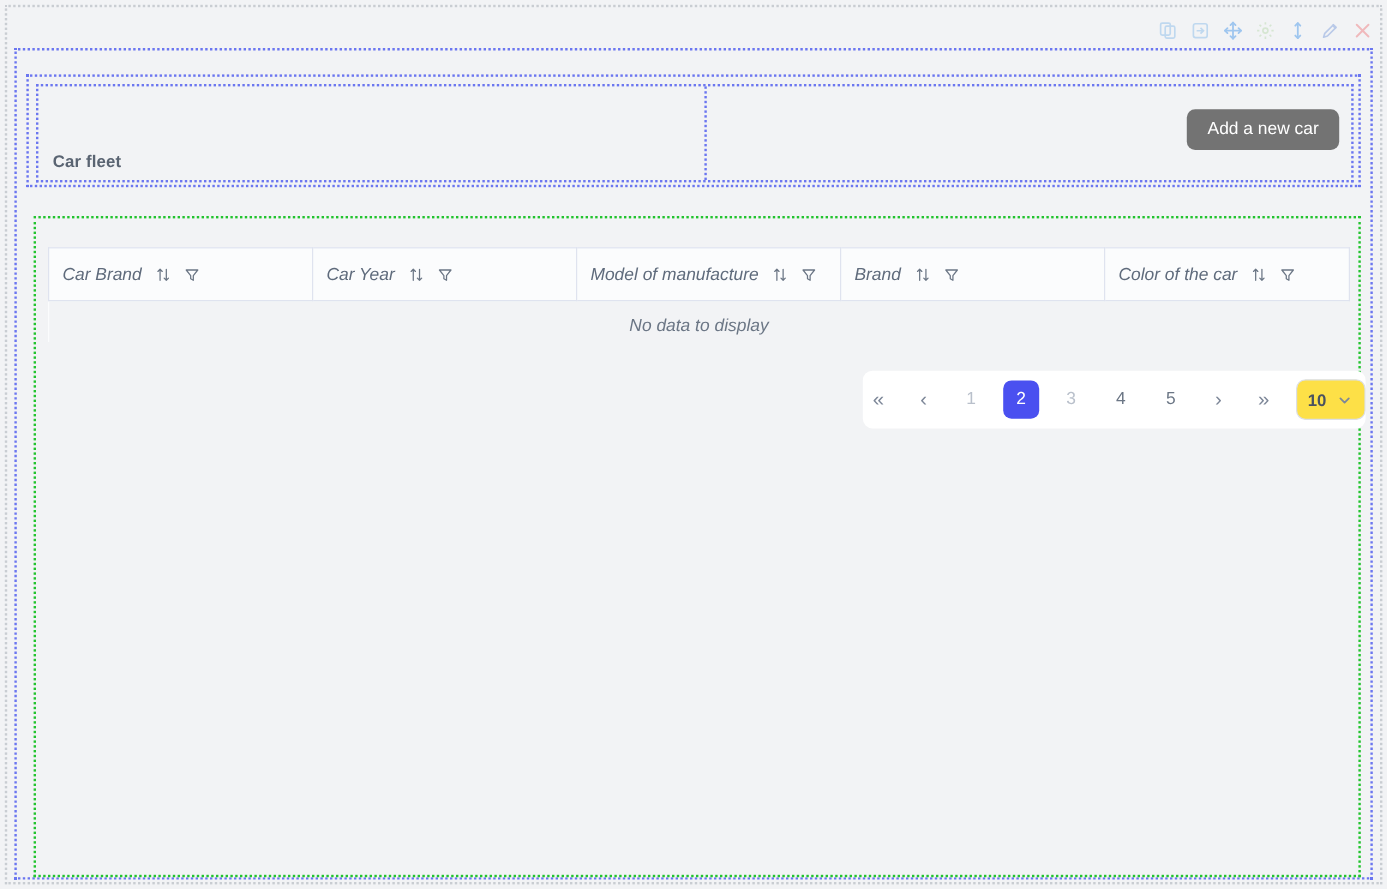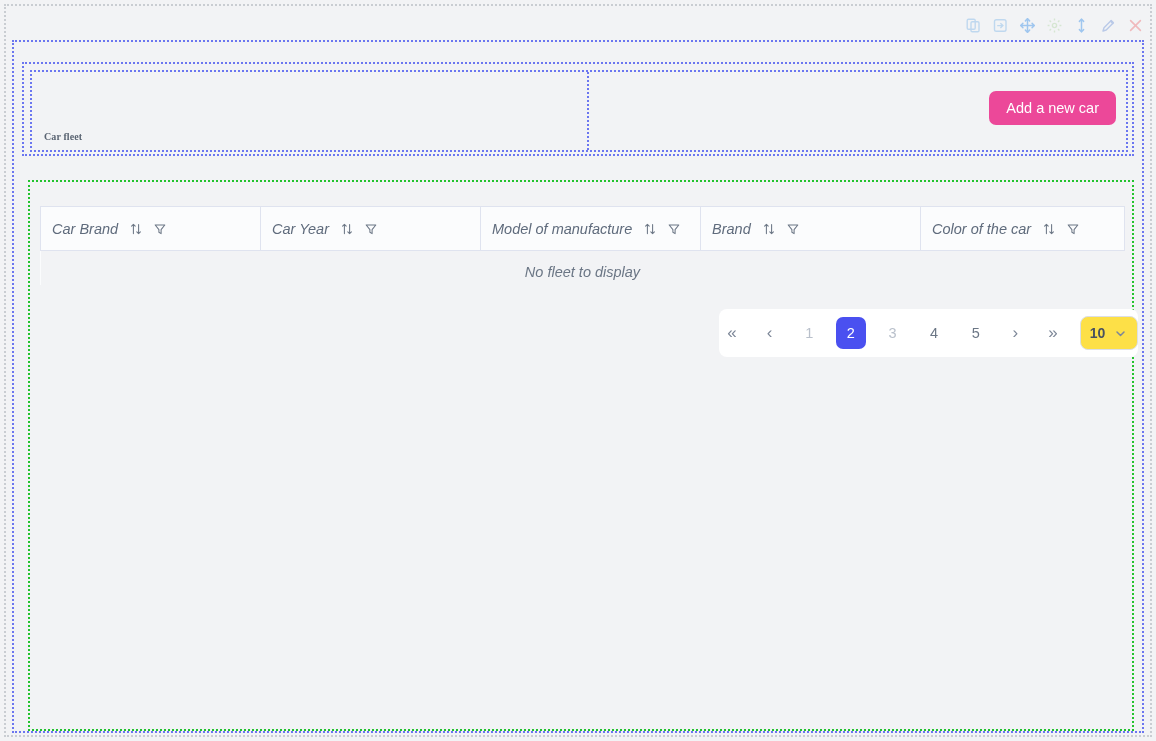--- a/index.html
+++ b/index.html
@@ -60,30 +60,29 @@
     position: relative;
     border-right: 2px dotted #6b76f0;
   }
   .hdr-cell-right {
     flex: 1; height: 100%;
     position: relative;
   }
   .panel-title {
     position: absolute;
     left: 12px; bottom: 8px;
-    font-size: 10px;
+    font-size: 14px;
     font-weight: bold;
     color: #5a6472;
     letter-spacing: .1px;
-    font-family: Liberation Serif, serif;
   }
   .add-btn {
     position: absolute;
     right: 10px; top: 19px;
-    background: #ec4899;
+    background: #737373;
     color: #ffffff;
     border: none;
     border-radius: 7px;
     height: 34px;
     padding: 0 17px;
     font-size: 14.5px;
     font-family: "Liberation Sans", sans-serif;
     cursor: pointer;
     white-space: nowrap;
   }
@@ -343,21 +342,21 @@
                     <svg width="14" height="14" viewBox="0 0 14 14" fill="none" stroke="#6b7685" stroke-width="1.05" stroke-linejoin="round">
                       <path d="M2.2 3h9.6L8.1 7.6v4l-2.2-1.3V7.6z"></path>
                     </svg>
                   </span>
                 </span>
               </th>
             </tr>
           </thead>
           <tbody>
             <tr class="empty-row">
-              <td colspan="5">No fleet to display</td>
+              <td colspan="5">No data to display</td>
             </tr>
           </tbody>
         </table>
       </div>
 
       <div class="pager-card">
         <span class="pg chev">«</span>
         <span class="pg-sep"></span>
         <span class="pg chev">‹</span>
         <span class="pg-sep"></span>

